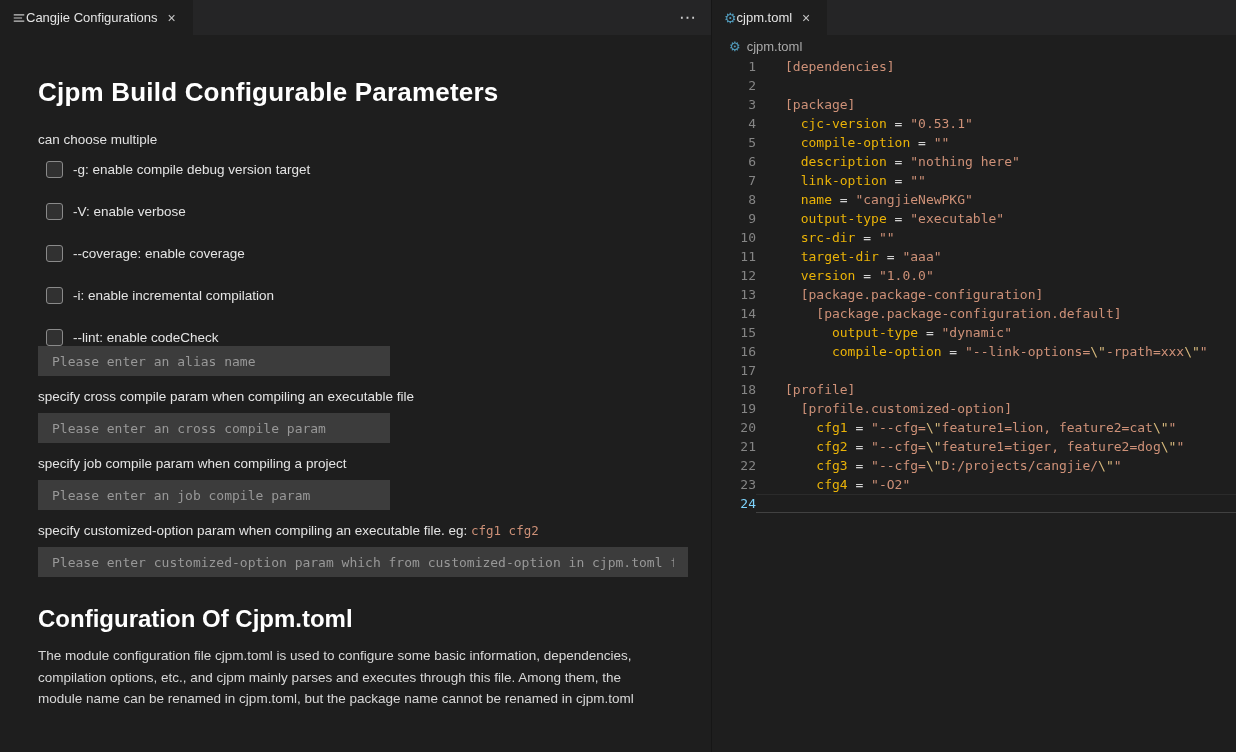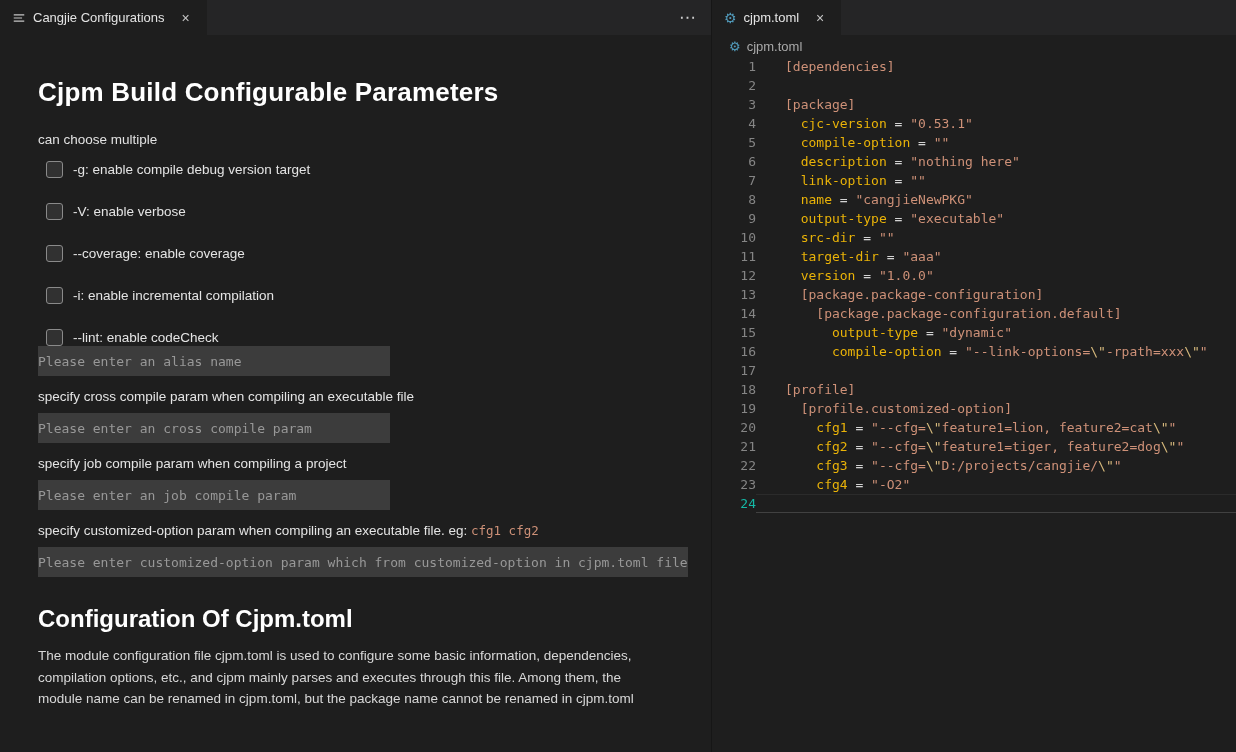--- a/index.html
+++ b/index.html
@@ -12,21 +12,21 @@
   .workbench { display:flex; width:1236px; height:752px; }
 
   
   .group { display:flex; flex-direction:column; height:752px; }
   .group-left { width:711px; }
   .group-right { width:525px; border-left:1px solid #161616; }
 
   
   .tabbar { height:35px; flex:0 0 35px; background:#252526; display:flex; align-items:stretch; }
   .tab {
-    display:flex; align-items:center; gap:7px; padding:0 12px;
+    display:flex; align-items:center; padding:0 12px;
     background:#1e1e1e; color:#e4e4e4; font-size:13px; cursor:pointer; white-space:nowrap;
   }
   .tab .close {
     margin-left:5px; width:18px; height:18px; border-radius:4px;
     display:flex; align-items:center; justify-content:center;
     color:#c5c5c5; font-size:14px; line-height:1;
   }
   .tab-actions { margin-left:auto; display:flex; align-items:center; padding-right:14px; }
   .more-actions { color:#cfcfcf; font-size:17px; letter-spacing:1px; cursor:pointer; }
   .gear { color:#519aba; font-size:14px; line-height:1; }
@@ -42,34 +42,34 @@
   .hint { font-size:13.5px; color:#e2e2e2; margin:24px 0 0; }
   .cbrow { display:flex; align-items:center; gap:10px; height:18px; margin:24px 0 0 8px; }
   .cbrow:first-of-type { margin-top:13px; }
   .checkbox { width:17px; height:17px; flex:0 0 17px; background:#313131;
               border:1px solid #8a8a8a; border-radius:3px; cursor:pointer; }
   .cblabel { font-size:13.5px; color:#e4e4e4; }
   .field-label { font-size:13.5px; color:#e4e4e4; margin:13px 0 9px; }
   .code-inline { font-family:"DejaVu Sans Mono", monospace; font-size:12.5px; color:#ce9178; }
   .textinput {
     display:block; width:352px; height:30px; background:#3c3c3c; border:none; outline:none;
-    color:#cccccc; font-family:"DejaVu Sans Mono", monospace; font-size:13px; padding:0 0;
+    color:#cccccc; font-family:"DejaVu Sans Mono", monospace; font-size:13px; padding:0 14px;
   }
   .textinput::placeholder { color:#989898; }
   .textinput.wide { width:650px; }
   .webview h2 { font-size:24px; font-weight:700; color:#ffffff; margin:28px 0 0; }
   .body-text { font-size:13.5px; line-height:21.5px; color:#d8d8d8; max-width:618px; margin:12px 0 11px; }
 
   
   .editor { flex:1; overflow:hidden; font-family:"DejaVu Sans Mono", monospace;
             font-size:13px; line-height:19px; background:#1e1e1e; }
   .line { display:flex; height:19px; cursor:text; }
   .ln { flex:0 0 44px; width:44px; text-align:right; color:#858585; user-select:none; }
   .code { flex:1; white-space:pre; padding-left:29px; color:#d4d4d4; }
-  .line.current .ln { color:#14b8a6; }
+  .line.current .ln { color:#7dd3fc; }
   .line.current .code { border-top:1px solid #2b2b2b; border-bottom:1px solid #414141; }
   .tok-plain { color:#d4d4d4; }
   .tok-key   { color:#eab308; }
   .tok-str   { color:#ce9178; }
   .tok-esc   { color:#d7ba7d; }
   .tok-sect  { color:#ce9178; }
 </style>
 </head>
 <body>
 

